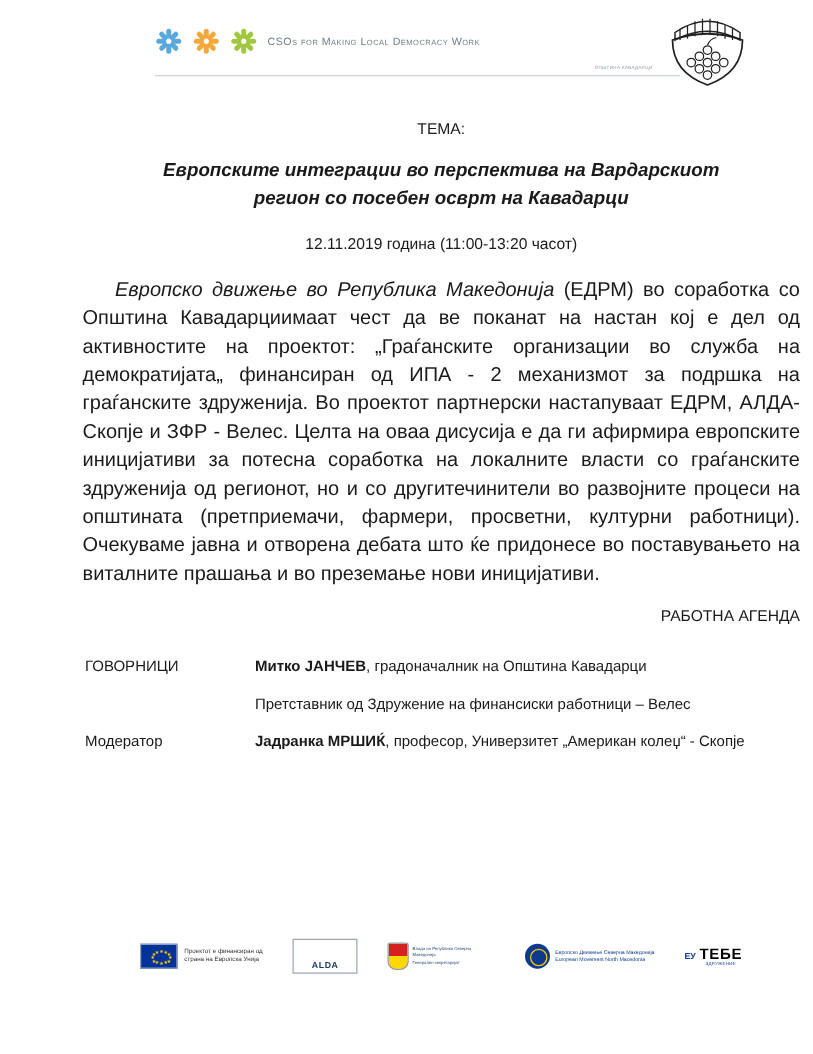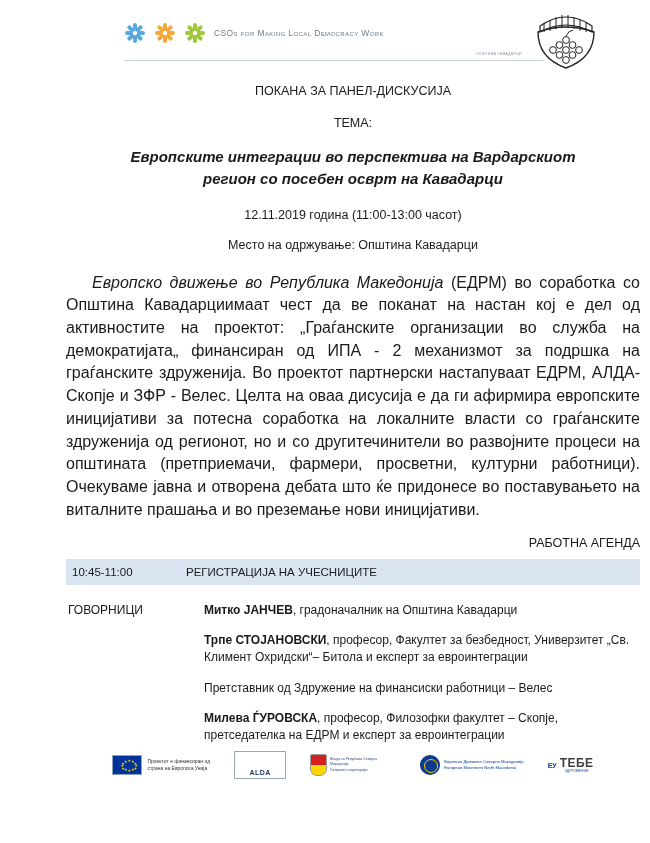--- a/index.html
+++ b/index.html
@@ -280,21 +280,21 @@
   .tebe-eu {
     font-size: 7px;
     color: #0b3a8f;
     font-weight: bold;
     line-height: 1;
     text-align: center;
   }
   .tebe-word {
     font-size: 12px;
     font-weight: bold;
-    color: #404040;
+    color: #000000;
     letter-spacing: 0.5px;
     line-height: 1;
   }
   .tebe-sub {
     font-size: 3.6px;
     color: #0b3a8f;
     text-align: center;
     letter-spacing: 0.2px;
   }
 </style>
@@ -362,69 +362,57 @@
           <circle cx="49" cy="44" r="3.4"></circle>
           <circle cx="29.5" cy="49" r="3.4"></circle>
           <circle cx="42.5" cy="49" r="3.4"></circle>
           <circle cx="36" cy="54" r="3.4"></circle>
           <path d="M36 30 q2 -5 7 -6"></path>
         </g>
       </svg>
     </div>
   </div>
 
-  <div class="center invite-line">ПОКАНА ЗА ПАНЕЛ-ДИСКУСИЈА</div>
   <div class="center tema">ТЕМА:</div>
 
   <div class="center title">
     <span>Европските интеграции  во перспектива  на Вардарскиот</span><br>
     <span>регион со посебен осврт на Кавадарци</span>
   </div>
 
-  <div class="center datetime">12.11.2019 година (11:00-13:00 часот)</div>
-  <div class="center place">Место на одржување: Општина Кавадарци</div>
+  <div class="center datetime">12.11.2019 година (11:00-13:20 часот)</div>
 
   <div class="body-text">
     <span class="it">Европско движење во Република Македонија</span><span> (ЕДРМ) во соработка со Општина Кавадарциимаат чест да ве поканат на настан кој е дел од активностите на проектот: „Граѓанските организации во служба на демократијата„ финансиран од ИПА - 2 механизмот за подршка на граѓанските здруженија. Во проектот партнерски настапуваат ЕДРМ, АЛДА-Скопје и ЗФР - Велес. Целта на оваа дисусија е да ги афирмира европските иницијативи за потесна соработка на локалните власти со граѓанските здруженија од регионот, но и со другитечинители во развојните процеси на општината (претприемачи, фармери, просветни, културни работници). Очекуваме јавна и отворена дебата што ќе придонесе во поставувањето на виталните прашања и  во преземање нови иницијативи.</span>
   </div>
 
   <div class="agenda-title">РАБОТНА АГЕНДА</div>
 
   <table class="agenda">
     <tbody>
-      <tr>
-        <td class="time">10:45-11:00</td>
-        <td>РЕГИСТРАЦИЈА НА УЧЕСНИЦИТЕ</td>
-      </tr>
     </tbody>
   </table>
 
   <div class="speakers">
     <div class="sp-row">
       <div class="sp-label">ГОВОРНИЦИ</div>
       <div class="sp-body">
         <b>Митко ЈАНЧЕВ</b><span>, градоначалник на Општина Кавадарци</span>
       </div>
     </div>
     <div class="sp-row">
       <div class="sp-label"></div>
       <div class="sp-body">
-        <b>Трпе СТОЈАНОВСКИ</b><span>, професор, Факултет за безбедност, Универзитет „Св. Климент Охридски“– Битола и експерт за евроинтеграции</span>
-      </div>
-    </div>
-    <div class="sp-row">
-      <div class="sp-label"></div>
+        <span>Претставник од Здружение на финансиски работници – Велес</span>
+      </div>
+    </div>
+    <div class="sp-row moderator-row">
+      <div class="sp-label">Модератор</div>
       <div class="sp-body">
-        <span>Претставник од Здружение на финансиски работници – Велес</span>
-      </div>
-    </div>
-    <div class="sp-row">
-      <div class="sp-label"></div>
-      <div class="sp-body">
-        <b>Милева ЃУРОВСКА</b><span>, професор, Филозофки факултет – Скопје, претседателка на ЕДРМ и експерт за евроинтеграции</span>
+        <b>Јадранка МРШИЌ</b><span>, професор, Универзитет „Американ колеџ“ - Скопје</span>
       </div>
     </div>
   </div>
 
   <div class="footer">
     <div class="f-item">
       <div class="eu-flag" id="euflag">
           <span style="left: 14px; top: 3px;">★</span>
           <span style="left: 17.5px; top: 3.66987px;">★</span>
           <span style="left: 20.0622px; top: 5.5px;">★</span>

